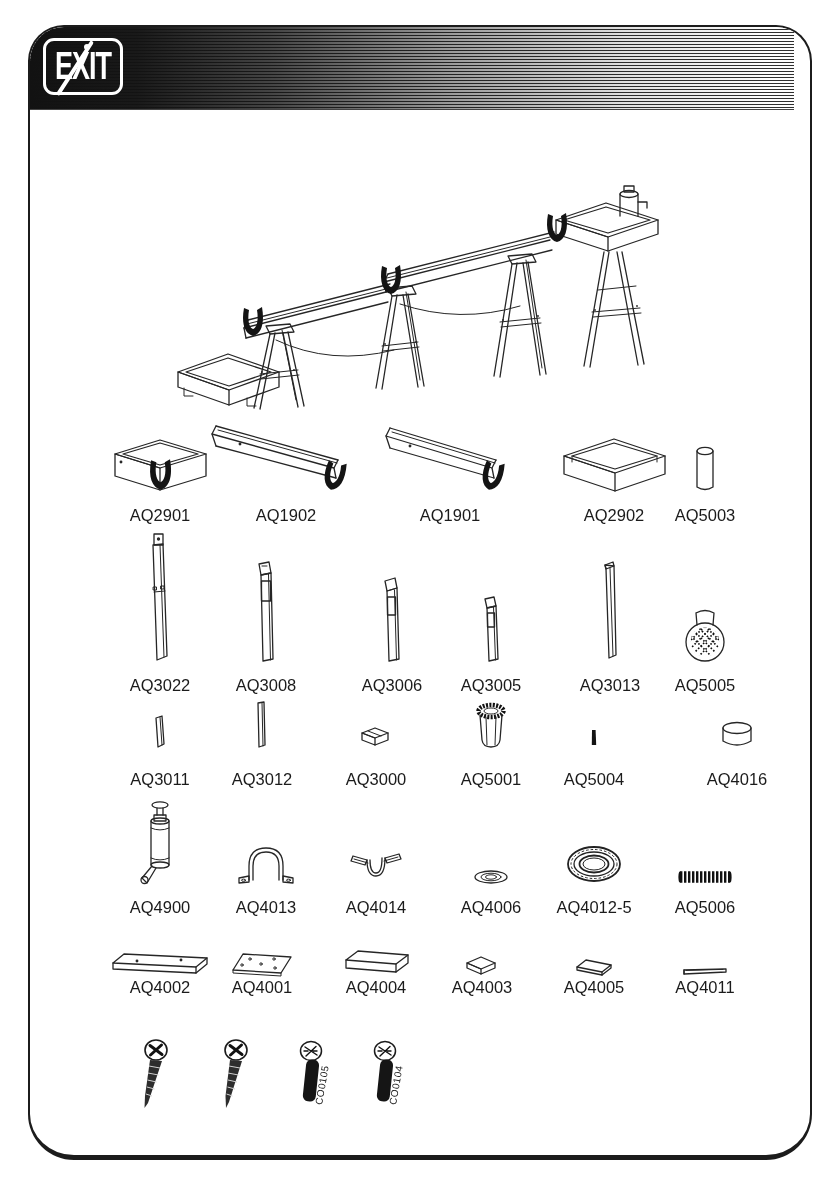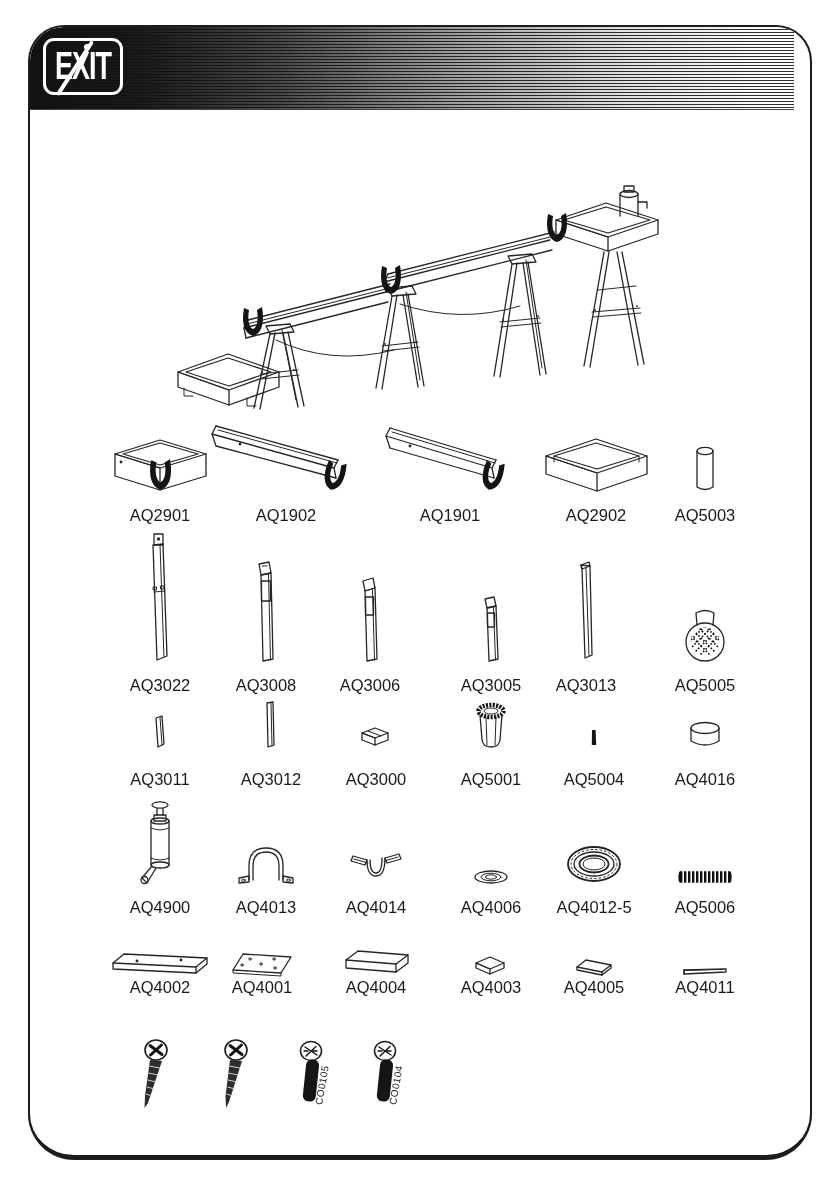--- a/index.html
+++ b/index.html
@@ -179,21 +179,21 @@
         <path d="M114,40 L110,48 L112,58"></path>
         <path class="lnt" d="M10,12 L113,43"></path>
         <circle cx="28" cy="26" r="0.8" fill="#262626"></circle>
       </g>
       <path class="blk" transform="translate(104,36) rotate(14)" d="M2,4 C-1,20 3,30 11,32 C19,30 23,20 20,3 L15,6 C17,18 14,24 11,25 C8,24 5,18 7,6 Z"></path>
     </svg>
   </div>
   <div class="lbl">AQ1901</div>
 </div>
 
-<div class="part rB" style="left:530px">
+<div class="part rB" style="left:548px">
   <div class="art">
     <svg width="116" height="60" viewBox="0 0 116 60">
       <g class="ln">
         <path d="M8,22 L58,5 L109,22 L59,39 Z"></path>
         <path d="M16,22 L58,9 L101,22 L59,35 Z"></path>
         <path d="M8,22 L8,40 L59,57 L59,39 Z"></path>
         <path d="M109,22 L109,40 L59,57"></path>
         <path class="lnt" d="M16,22 L16,28 M101,22 L101,28"></path>
       </g>
     </svg>
@@ -238,21 +238,21 @@
         <path class="lnt" d="M12,5 h5"></path>
         <path d="M11,14 L21,12 L23,98 L13,100 Z"></path>
         <rect x="11.5" y="20" width="9" height="20"></rect>
         <path class="lnt" d="M18.5,13 L20.5,99"></path>
       </g>
     </svg>
   </div>
   <div class="lbl">AQ3008</div>
 </div>
 
-<div class="part rC" style="left:304px">
+<div class="part rC" style="left:326px">
   <div class="art">
     <svg width="30" height="88" viewBox="0 0 30 88">
       <g class="ln">
         <path d="M8,6 L18,3 L20,13 L10,16 Z"></path>
         <path d="M10,16 L20,13 L22,84 L12,86 Z"></path>
         <rect x="10.5" y="22" width="8" height="18"></rect>
         <path class="lnt" d="M17.5,15 L19.5,85"></path>
       </g>
     </svg>
   </div>
@@ -266,21 +266,21 @@
         <path d="M7,6 L16,4 L18,13 L9,15 Z"></path>
         <path d="M9,15 L18,13 L20,66 L11,68 Z"></path>
         <rect x="9.5" y="20" width="7" height="14"></rect>
         <path class="lnt" d="M15.5,14 L17.5,67"></path>
       </g>
     </svg>
   </div>
   <div class="lbl">AQ3005</div>
 </div>
 
-<div class="part rC" style="left:520px">
+<div class="part rC" style="left:544px">
   <div class="art">
     <svg width="24" height="105" viewBox="0 0 24 105">
       <g class="ln">
         <path d="M7,7 L15,4 L16,8 L8,11 Z"></path>
         <path d="M7,7 L8,11 L11,100 L18,97 L16,8 Z"></path>
         <path class="lnt" d="M12,10 L15,98"></path>
       </g>
     </svg>
   </div>
   <div class="lbl">AQ3013</div>
@@ -312,21 +312,21 @@
     <svg width="18" height="36" viewBox="0 0 18 36">
       <g class="ln">
         <path d="M5,4 L11,2 L13,30 L7,33 Z"></path>
         <path class="lnt" d="M9,3 L11,31"></path>
       </g>
     </svg>
   </div>
   <div class="lbl">AQ3011</div>
 </div>
 
-<div class="part rD" style="left:205px">
+<div class="part rD" style="left:196px">
   <div class="art">
     <svg width="16" height="50" viewBox="0 0 16 50">
       <g class="ln">
         <path d="M4,3 L10,2 L11,45 L5,47 Z"></path>
         <path class="lnt" d="M8,2.5 L9,46"></path>
       </g>
     </svg>
   </div>
   <div class="lbl">AQ3012</div>
 </div>
@@ -361,21 +361,21 @@
 
 <div class="part rD" style="left:528px">
   <div class="art">
     <svg width="10" height="22" viewBox="0 0 10 22">
       <path class="blk" d="M3,2 h3.6 l0.6,15 h-4.4 z"></path>
     </svg>
   </div>
   <div class="lbl">AQ5004</div>
 </div>
 
-<div class="part rD" style="left:639px">
+<div class="part rD" style="left:671px">
   <div class="art">
     <svg width="36" height="30" viewBox="0 0 36 30">
       <g class="ln">
         <ellipse cx="18" cy="8" rx="14" ry="5.5"></ellipse>
         <path d="M4,8 L4,21 M32,8 L32,21 M4,21 Q18,29 32,21"></path>
       </g>
     </svg>
   </div>
   <div class="lbl">AQ4016</div>
 </div>
@@ -507,21 +507,21 @@
       <g class="ln">
         <path d="M6,14 L18,5 L68,9 L56,18 Z"></path>
         <path d="M6,14 L6,22 L56,26 L56,18"></path>
         <path d="M68,9 L68,17 L56,26"></path>
       </g>
     </svg>
   </div>
   <div class="lbl">AQ4004</div>
 </div>
 
-<div class="part rF" style="left:425px">
+<div class="part rF" style="left:416px">
   <div class="art">
     <svg width="36" height="24" viewBox="0 0 36 24">
       <g class="ln">
         <path d="M3,9 L17,3 L31,9 L17,15 Z"></path>
         <path d="M3,9 L3,14 L17,20 L17,15 Z"></path>
         <path d="M31,9 L31,14 L17,20"></path>
       </g>
     </svg>
   </div>
   <div class="lbl">AQ4003</div>

